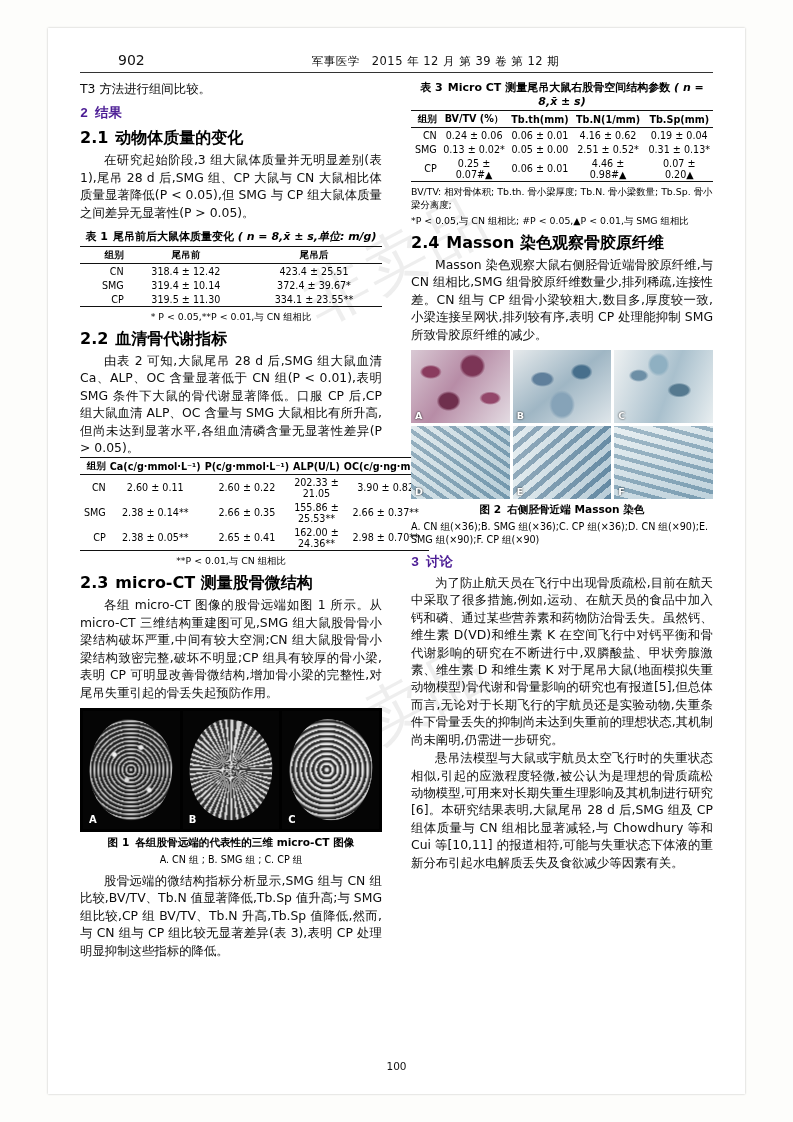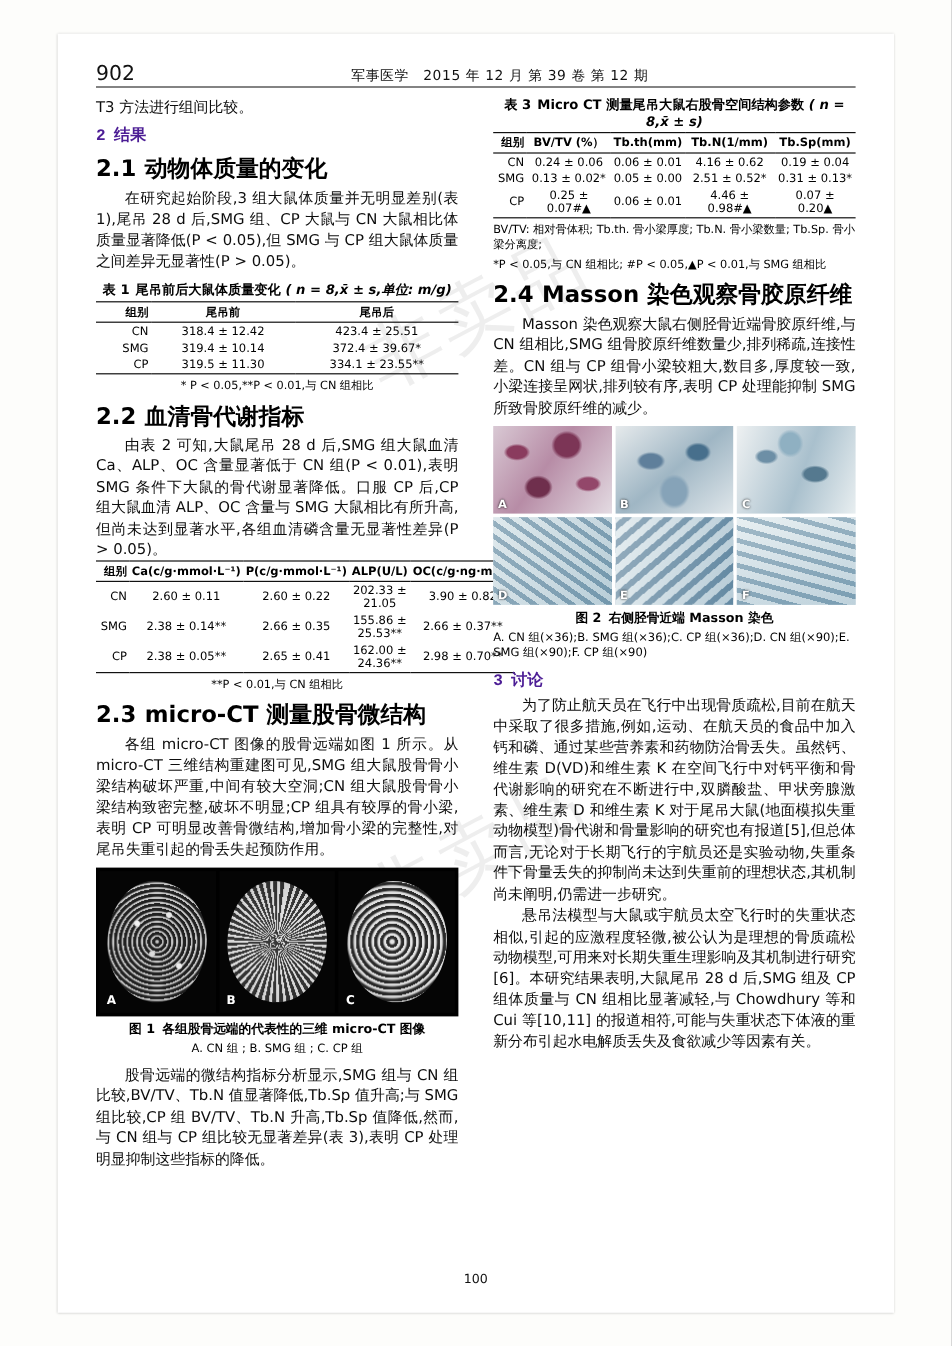--- a/index.html
+++ b/index.html
@@ -21,37 +21,37 @@
     transform:rotate(-28deg);white-space:nowrap;font-family:"DejaVu Sans",sans-serif;
     letter-spacing:4px;
   }
   .wm1{left:250px;top:190px;}
   .wm2{left:250px;top:640px;}
 
   .hdr{
     position:absolute;left:32px;top:24px;width:633px;
     display:flex;align-items:baseline;font-size:11.5px;color:#111;
   }
-  .hdr .pno{width:40px;font-size:17px;}
+  .hdr .pno{width:40px;font-size:14px;margin-left:38px;}
   .hdr .mid{flex:1;text-align:center;letter-spacing:.5px;}
   .hdr-rule{
     position:absolute;left:32px;top:44px;width:633px;height:1px;background:#333;
   }
 
   .cols{
     position:absolute;left:32px;top:52px;width:633px;height:990px;
   }
   .col{position:absolute;top:0;width:302px;}
   .colL{left:0;}
   .colR{left:331px;}
 
   p{margin:0 0 1px 0;font-size:12.4px;line-height:17.4px;color:#0d0d0d;text-align:justify;}
   p.ind{text-indent:24px;}
   .h2{font-size:13.4px;font-weight:bold;margin:7px 0 3px 0;color:#4c1d95;font-family:Liberation Mono, monospace;}
-  .h3{font-size:19px;font-weight:bold;margin:6px 0 2px 0;color:#000;}
+  .h3{font-size:16px;font-weight:bold;margin:6px 0 2px 0;color:#000;}
   .h3 .num{margin-right:7px;}
   .h2 .num{margin-right:7px;}
 
   .tbl-cap{font-size:11px;text-align:center;margin:8px 0 2px 0;font-weight:bold;}
   .tbl-cap .lab{margin-right:5px;}
   table{border-collapse:collapse;width:100%;font-size:9.6px;}
   table td,table th{padding:1.5px 2px;text-align:center;font-weight:normal;}
   table thead td{font-weight:bold;}
   .tl-top{border-top:1.3px solid #111;}
   .tl-mid{border-top:.8px solid #111;}

